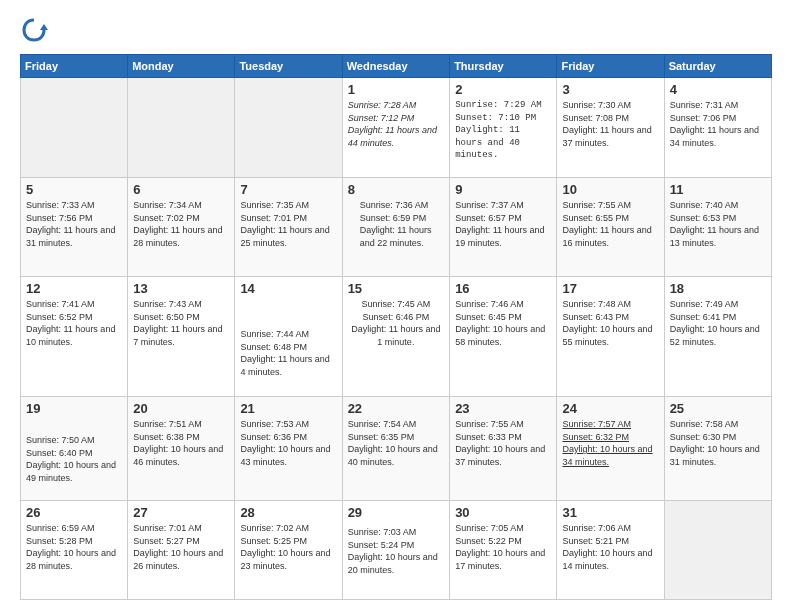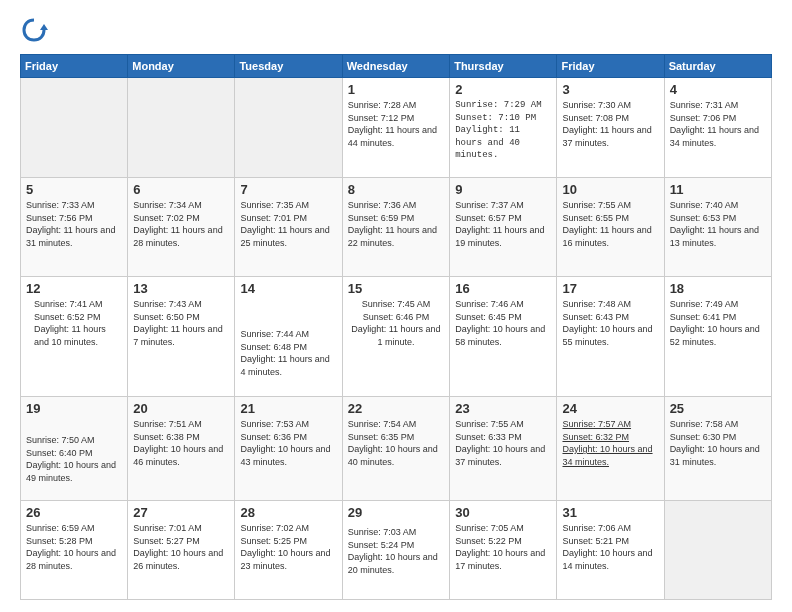--- a/index.html
+++ b/index.html
@@ -134,21 +134,21 @@
           <th>Saturday</th>
         </tr>
     </thead>
     <tbody id="calendar-body">
     <tr>
           <td class="empty"></td>
           <td class="empty"></td>
           <td class="empty"></td>
           <td>
             <div class="day-number">1</div>
-            <div class="day-info" style="white-space: pre-line;">Sunrise: 7:28 AM
+            <div class="day-info" style="white-space: pre-line; font-style: italic;">Sunrise: 7:28 AM
 Sunset: 7:12 PM
 Daylight: 11 hours and 44 minutes.</div>
           </td>
           <td>
             <div class="day-number">2</div>
             <div class="day-info" style="white-space: pre-line; font-family: Liberation Mono, monospace;">Sunrise: 7:29 AM
 Sunset: 7:10 PM
 Daylight: 11 hours and 40 minutes.</div>
           </td>
           <td>
@@ -178,21 +178,21 @@
 Daylight: 11 hours and 28 minutes.</div>
           </td>
           <td>
             <div class="day-number">7</div>
             <div class="day-info" style="white-space: pre-line;">Sunrise: 7:35 AM
 Sunset: 7:01 PM
 Daylight: 11 hours and 25 minutes.</div>
           </td>
           <td>
             <div class="day-number">8</div>
-            <div class="day-info" style="white-space: pre-line;">Sunrise: 7:36 AM
+            <div class="day-info" style="white-space: pre-line; margin-left: 12px;">Sunrise: 7:36 AM
 Sunset: 6:59 PM
 Daylight: 11 hours and 22 minutes.</div>
           </td>
           <td>
             <div class="day-number">9</div>
             <div class="day-info" style="white-space: pre-line;">Sunrise: 7:37 AM
 Sunset: 6:57 PM
 Daylight: 11 hours and 19 minutes.</div>
           </td>
           <td>
@@ -204,21 +204,21 @@
           <td>
             <div class="day-number">11</div>
             <div class="day-info" style="white-space: pre-line;">Sunrise: 7:40 AM
 Sunset: 6:53 PM
 Daylight: 11 hours and 13 minutes.</div>
           </td>
         </tr>
         <tr>
           <td>
             <div class="day-number">12</div>
-            <div class="day-info" style="white-space: pre-line; margin-left: 8px;">Sunrise: 7:41 AM
+            <div class="day-info" style="white-space: pre-line;">Sunrise: 7:41 AM
 Sunset: 6:52 PM
 Daylight: 11 hours and 10 minutes.</div>
           </td>
           <td>
             <div class="day-number">13</div>
             <div class="day-info" style="white-space: pre-line;">Sunrise: 7:43 AM
 Sunset: 6:50 PM
 Daylight: 11 hours and 7 minutes.</div>
           </td>
           <td>

